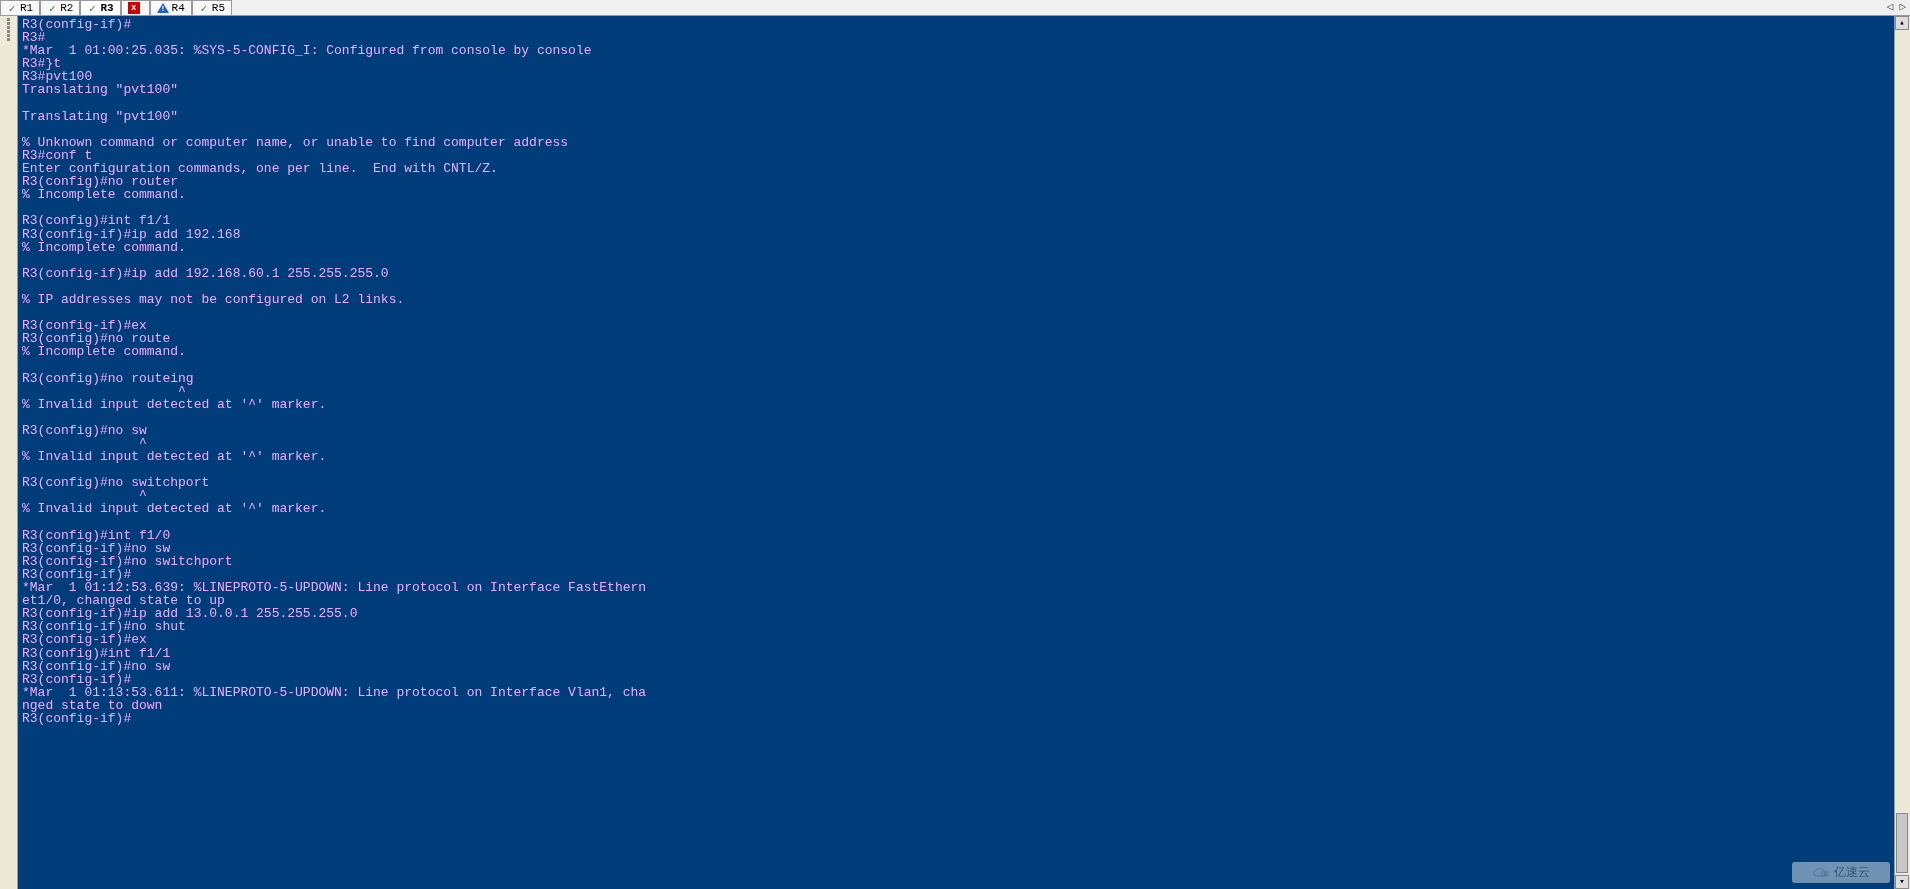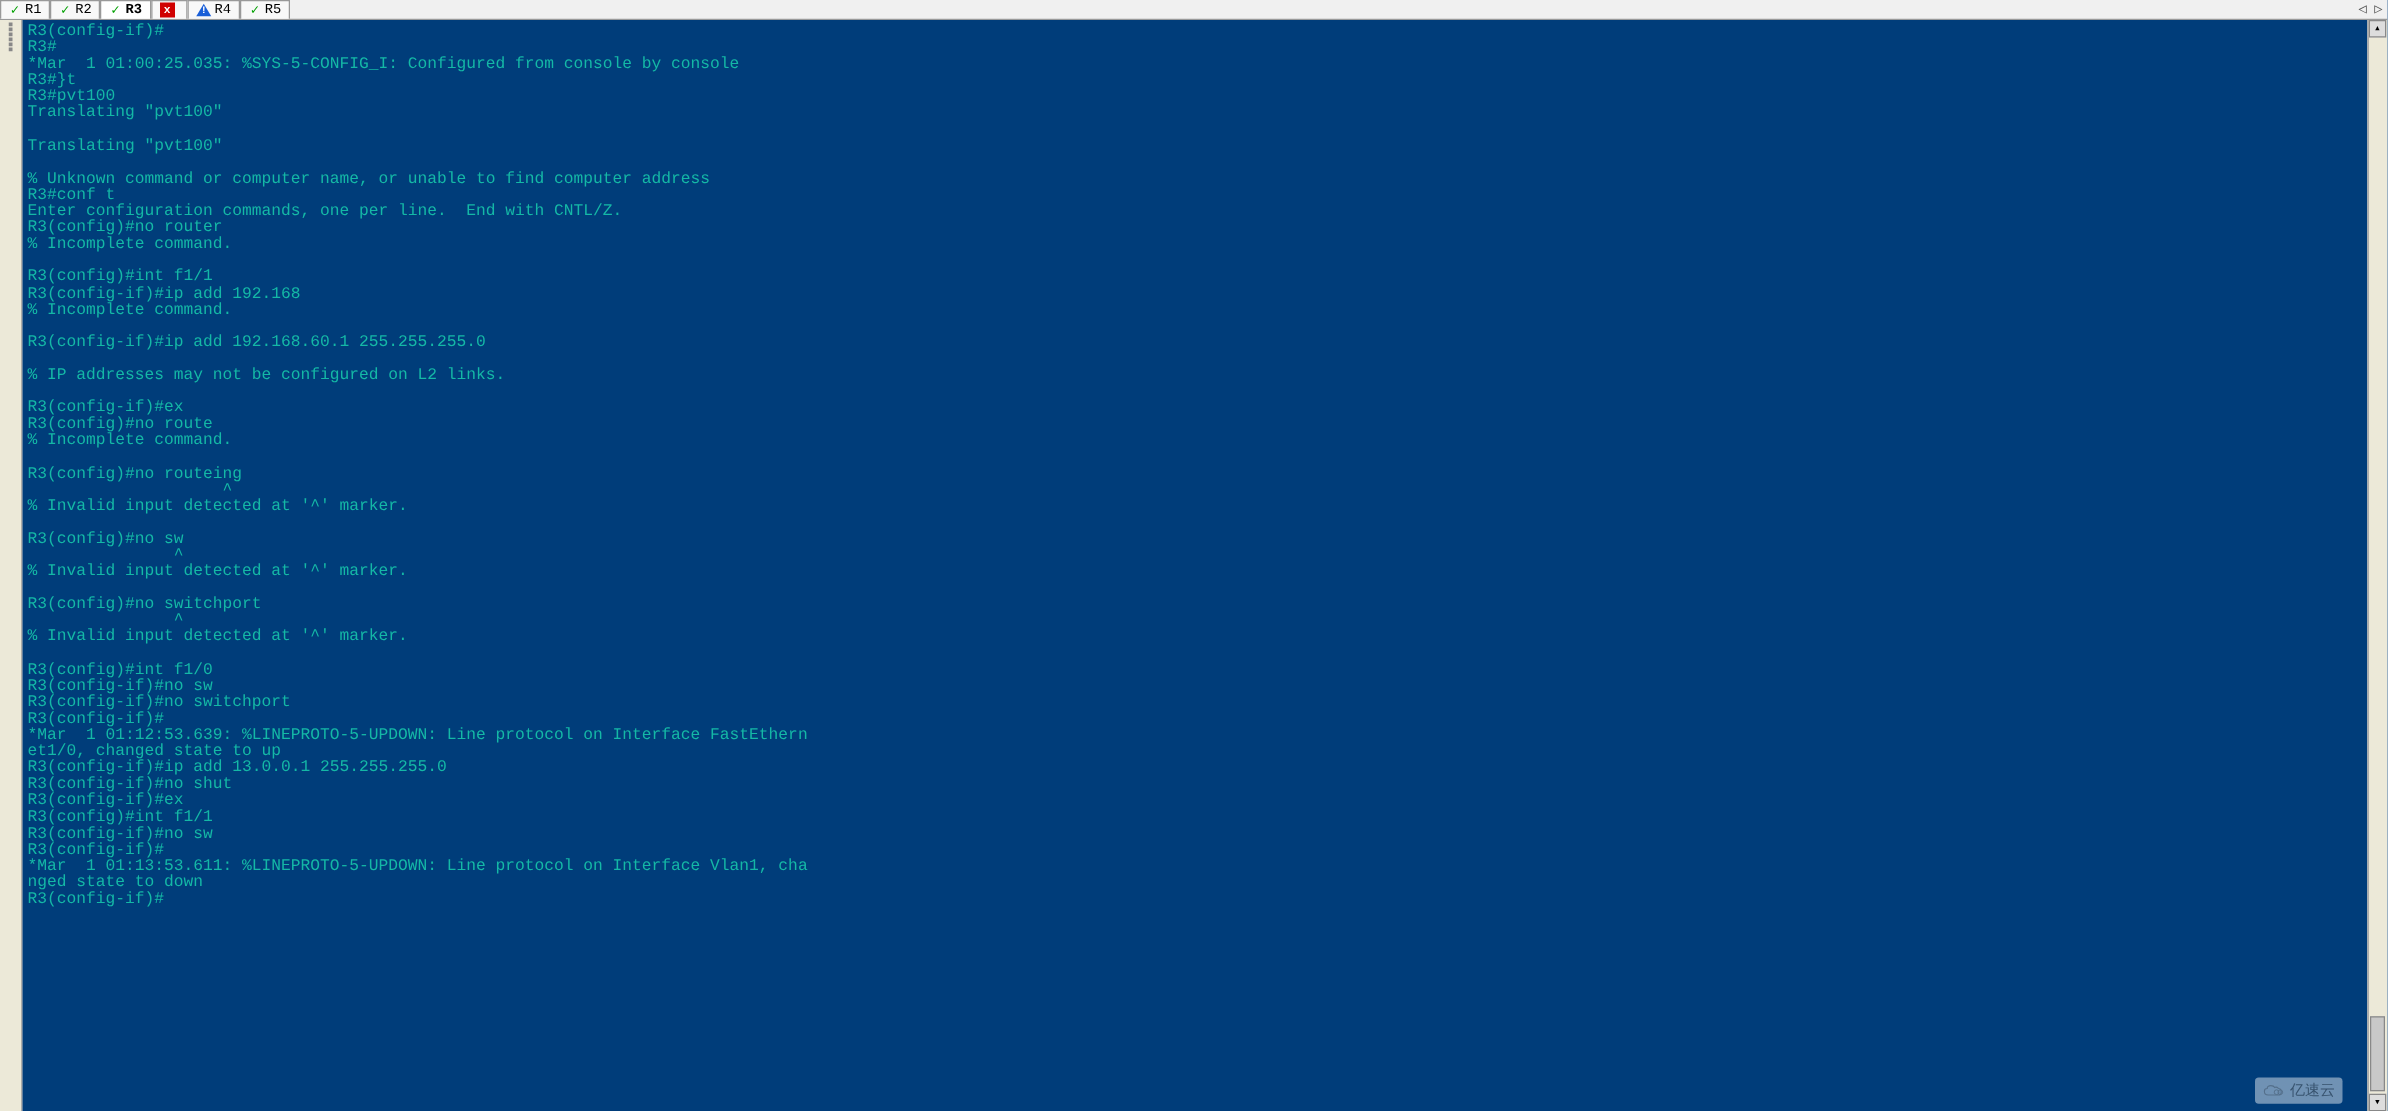--- a/index.html
+++ b/index.html
@@ -112,21 +112,21 @@
   position: absolute;
   left: 18px;
   top: 16px;
   right: 0;
   bottom: 0;
   display: flex;
 }
 .terminal {
   flex: 1;
   background: #003d7a;
-  color: #14b8a6;
+  color: #f0abfc;
   font-family: "Consolas", "Courier New", monospace;
   font-size: 13px;
   line-height: 13.1px;
   padding: 2px 4px;
   white-space: pre;
   overflow: hidden;
 }
 .scrollbar {
   width: 16px;
   background: #ece9d8;
@@ -152,28 +152,28 @@
   left: 1px;
   width: 12px;
   background: #c8c8c8;
   border: 1px solid #888;
   bottom: 16px;
   height: 60px;
   cursor: pointer;
 }
 .watermark {
   position: absolute;
-  right: 36px;
+  right: 20px;
   bottom: 6px;
   display: flex;
   align-items: center;
   gap: 4px;
   opacity: 0.55;
   background: rgba(255,255,255,0.8);
-  padding: 2px 6px;
+  padding: 2px 20px;
   border-radius: 3px;
   text-align: right;
 }
 .watermark-icon {
   width: 18px;
   height: 12px;
 }
 .watermark-text {
   font-size: 12px;
   color: #666;

